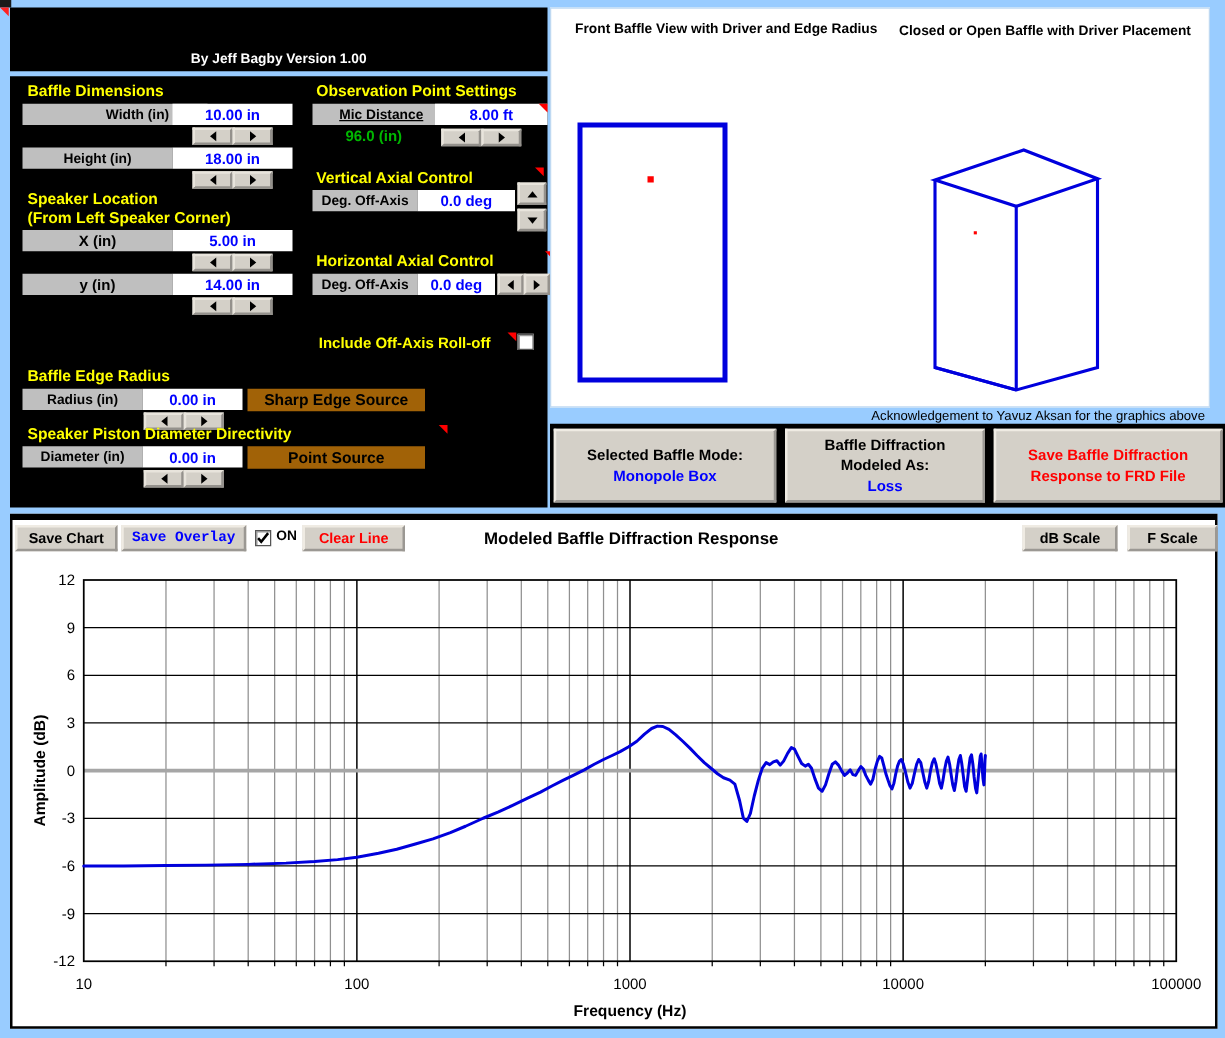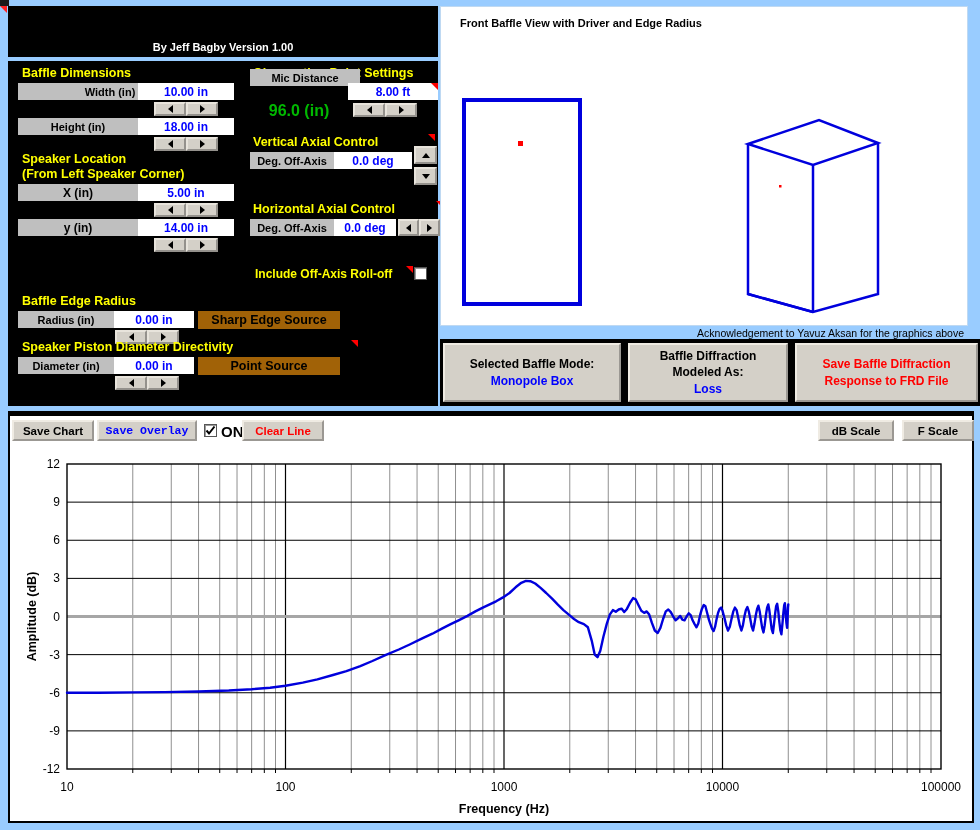--- a/index.html
+++ b/index.html
@@ -8,21 +8,21 @@
   .abs{position:absolute;}
   .black-panel{background:#000;}
   .white-panel{background:#fff;}
   .yhead{color:#FFFF00;font-weight:bold;font-size:12.5px;white-space:nowrap;}
   .cell-label{background:#BFBFBF;color:#000;font-weight:bold;font-size:11px;
               display:flex;align-items:center;justify-content:center;height:17px;}
   .cell-value{background:#FFF;color:#0000FF;font-weight:bold;font-size:12px;
               display:flex;align-items:center;justify-content:center;height:17px;}
   .ymode{background:#a16207;color:#000;font-weight:bold;font-size:12.5px;
          display:flex;align-items:center;justify-content:center;height:18px;}
-  .green-val{color:#00B800;font-weight:bold;font-size:16px;text-align:center;}
+  .green-val{color:#00B800;font-weight:bold;font-size:12px;text-align:center;}
   .spin-h{display:flex;}
   .spin-btn{width:32px;height:14px;background:#D4D0C8;border:2px outset #E8E4DC;
             display:flex;align-items:center;justify-content:center;box-sizing:border-box;}
   .spin-btn-v{width:23px;height:18px;background:#D4D0C8;border:2px outset #E8E4DC;
             display:flex;align-items:center;justify-content:center;box-sizing:border-box;}
   .arr-l{width:0;height:0;border:4px solid transparent;border-left:none;border-right:5px solid #000;}
   .arr-r{width:0;height:0;border:4px solid transparent;border-right:none;border-left:5px solid #000;}
   .arr-u{width:0;height:0;border:4px solid transparent;border-top:none;border-bottom:5px solid #000;}
   .arr-d{width:0;height:0;border:4px solid transparent;border-bottom:none;border-top:5px solid #000;}
   .cmark{width:0;height:0;border-top:7px solid #FF0000;border-left:7px solid transparent;}
@@ -120,21 +120,21 @@
   <div class="abs spin-h" style="left:107px;top:315px;">
     <div class="spin-btn">
         <span class="arr-l"></span>
       </div>
     <div class="spin-btn">
         <span class="arr-r"></span>
       </div>
   </div>
 
   <div class="abs yhead" style="left:245px;top:5px;">Observation Point Settings</div>
-  <div class="abs cell-label" style="left:242px;top:8px;width:110px;">Mic Distance</div>
+  <div class="abs cell-label" style="left:242px;top:22px;width:110px;text-decoration:underline;">Mic Distance</div>
   <div class="abs cell-value" style="left:340px;top:22px;width:90px;">8.00 ft</div>
   <div class="abs cmark" style="left:423px;top:22px;"></div>
   <div class="abs green-val" style="left:246px;top:41px;width:90px;">96.0 (in)</div>
   <div class="abs spin-h" style="left:345px;top:42px;">
     <div class="spin-btn">
         <span class="arr-l"></span>
       </div>
     <div class="spin-btn">
         <span class="arr-r"></span>
       </div>
@@ -168,20 +168,21 @@
 
   <div class="abs yhead" style="left:247px;top:206px;font-size:12px;">Include Off-Axis Roll-off</div>
   <div class="abs cmark" style="left:398px;top:205px;"></div>
   <div class="abs cb" id="rolloff-cb" style="left:406px;top:206px;">
     
   </div>
 </div>
 
 <div class="abs white-panel" style="left:440px;top:6px;width:528px;height:320px;border:1px solid #BFD9F2;box-sizing:border-box;">
   <div class="abs cap" style="left:15px;top:8px;width:250px;">Front Baffle View with Driver and Edge Radius</div>
+  <div class="abs cap" style="left:275px;top:10px;width:240px;">Closed or Open Baffle with Driver Placement</div>
 
   <div class="abs" style="left:21px;top:91px;width:120px;height:208px;border:4px solid #0000DD;box-sizing:border-box;"></div>
   <div class="abs" style="left:77px;top:134px;width:5px;height:5px;background:#FF0000;"></div>
 
   <svg class="abs" style="left:290px;top:95px;" width="210" height="220" viewBox="0 0 210 220">
     <g fill="none" stroke="#0000DD" stroke-width="2.5">
       <polygon points="17,42 88,18 147,41 82,63"></polygon>
       <polyline points="17,42 17,192 82,210 147,192 147,41"></polyline>
       <line x1="82" y1="63" x2="82" y2="210"></line>
       <line x1="17" y1="192" x2="82" y2="210"></line>
@@ -207,22 +208,23 @@
 
 <div class="abs white-panel" style="left:8px;top:411px;width:966px;height:412px;border:2px solid #000;border-top-width:5px;box-sizing:border-box;">
 
   <div class="abs tbtn" style="left:2px;top:4px;width:82px;">Save Chart</div>
   <div class="abs tbtn" style="left:87px;top:4px;width:100px;color:#0000FF;font-family:Liberation Mono, monospace;">Save Overlay</div>
   <div class="abs cb checked" id="on-cb" style="left:194px;top:8px;">
     <svg width="11" height="11" viewBox="0 0 11 11">
         <polyline points="1.5,5.5 4,8.5 9.5,1.5" fill="none" stroke="#000" stroke-width="2"></polyline>
       </svg>
   </div>
-  <div class="abs" style="left:211px;top:7px;font-weight:bold;font-size:15px;">ON</div>
+  <div class="abs" style="left:211px;top:7px;font-weight:bold;font-size:11px;">ON</div>
   <div class="abs tbtn" style="left:232px;top:4px;width:82px;color:#FF0000;">Clear Line</div>
+  <div class="abs chart-title" style="left:345px;top:7px;width:300px;text-align:center;">Modeled Baffle Diffraction Response</div>
   <div class="abs tbtn" style="left:808px;top:4px;width:76px;">dB Scale</div>
   <div class="abs tbtn" style="left:892px;top:4px;width:72px;">F Scale</div>
 
   <svg id="chart-svg" class="abs" style="left:0;top:0;" width="962" height="409" viewBox="0 0 962 409">
       <g>
         <line x1="122.7750540525799" y1="48" x2="122.7750540525799" y2="353" stroke="#909090" stroke-width="1"></line>
         <line x1="122.7750540525799" y1="353" x2="122.7750540525799" y2="357" stroke="#000" stroke-width="1"></line>
         <line x1="161.25099415624624" y1="48" x2="161.25099415624624" y2="353" stroke="#909090" stroke-width="1"></line>
         <line x1="161.25099415624624" y1="353" x2="161.25099415624624" y2="357" stroke="#000" stroke-width="1"></line>
         <line x1="188.5501081051598" y1="48" x2="188.5501081051598" y2="353" stroke="#909090" stroke-width="1"></line>

